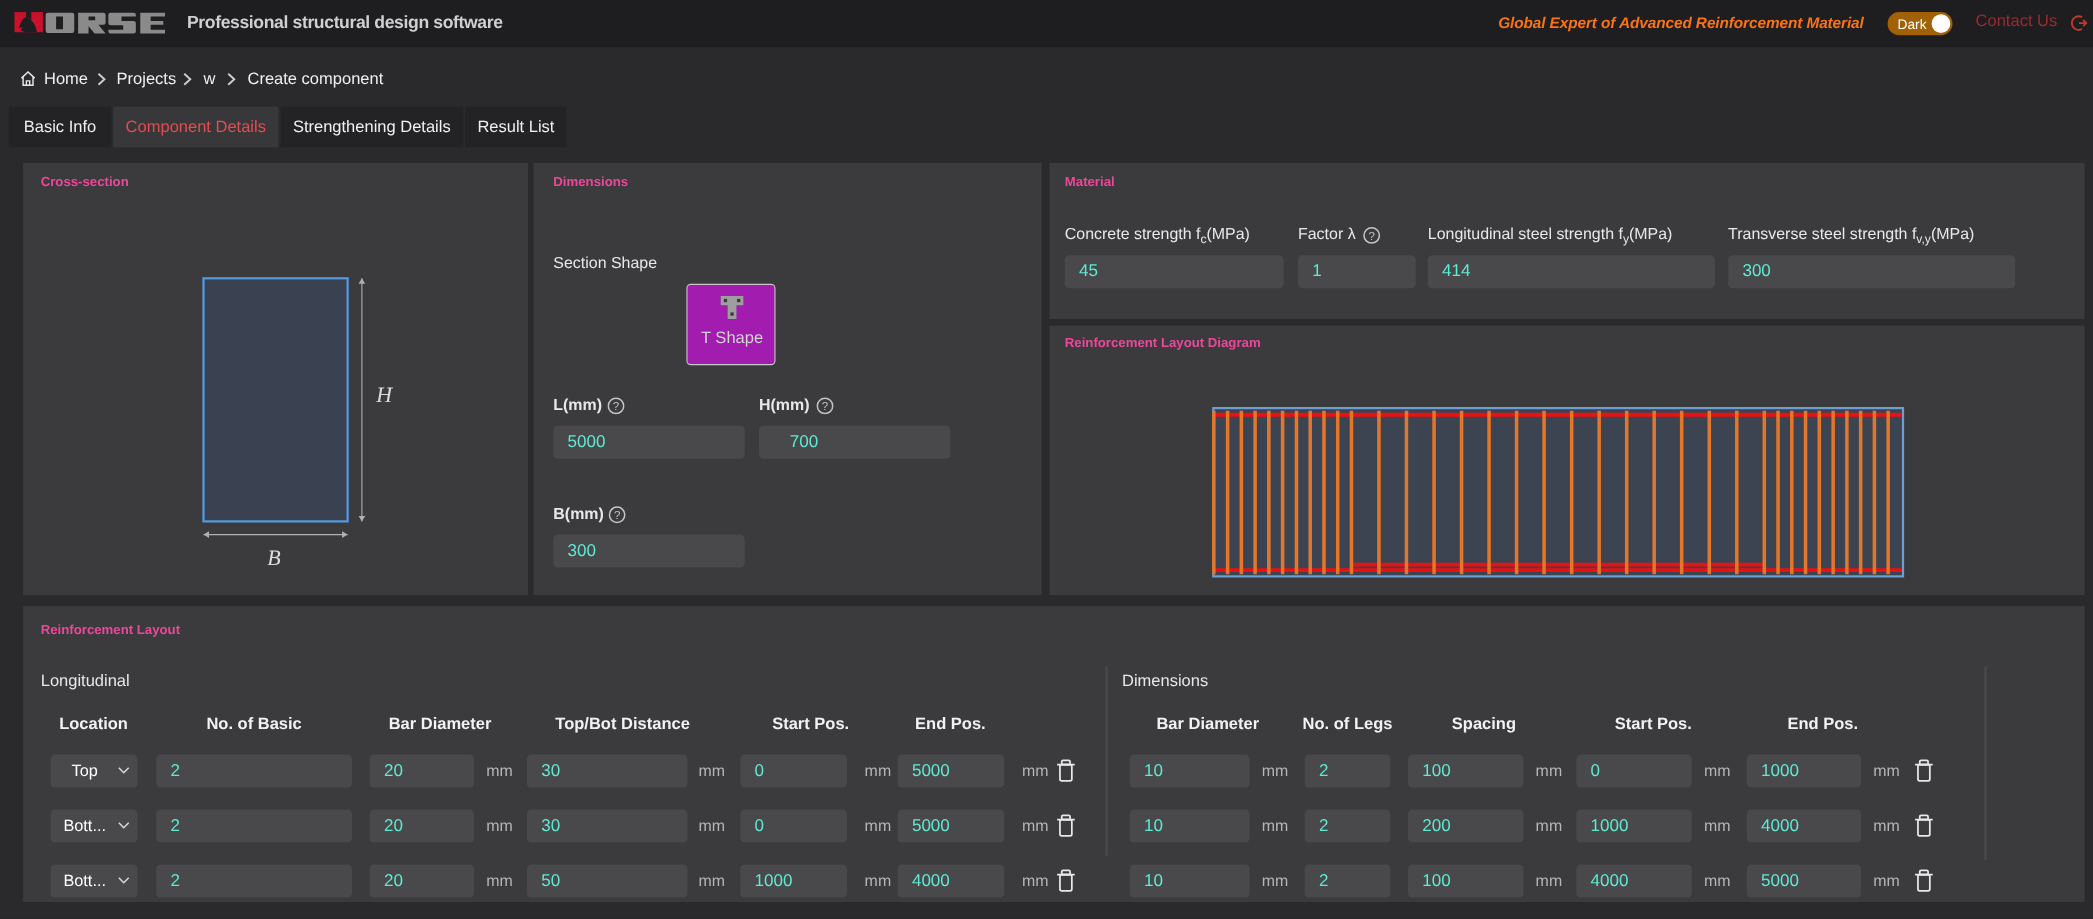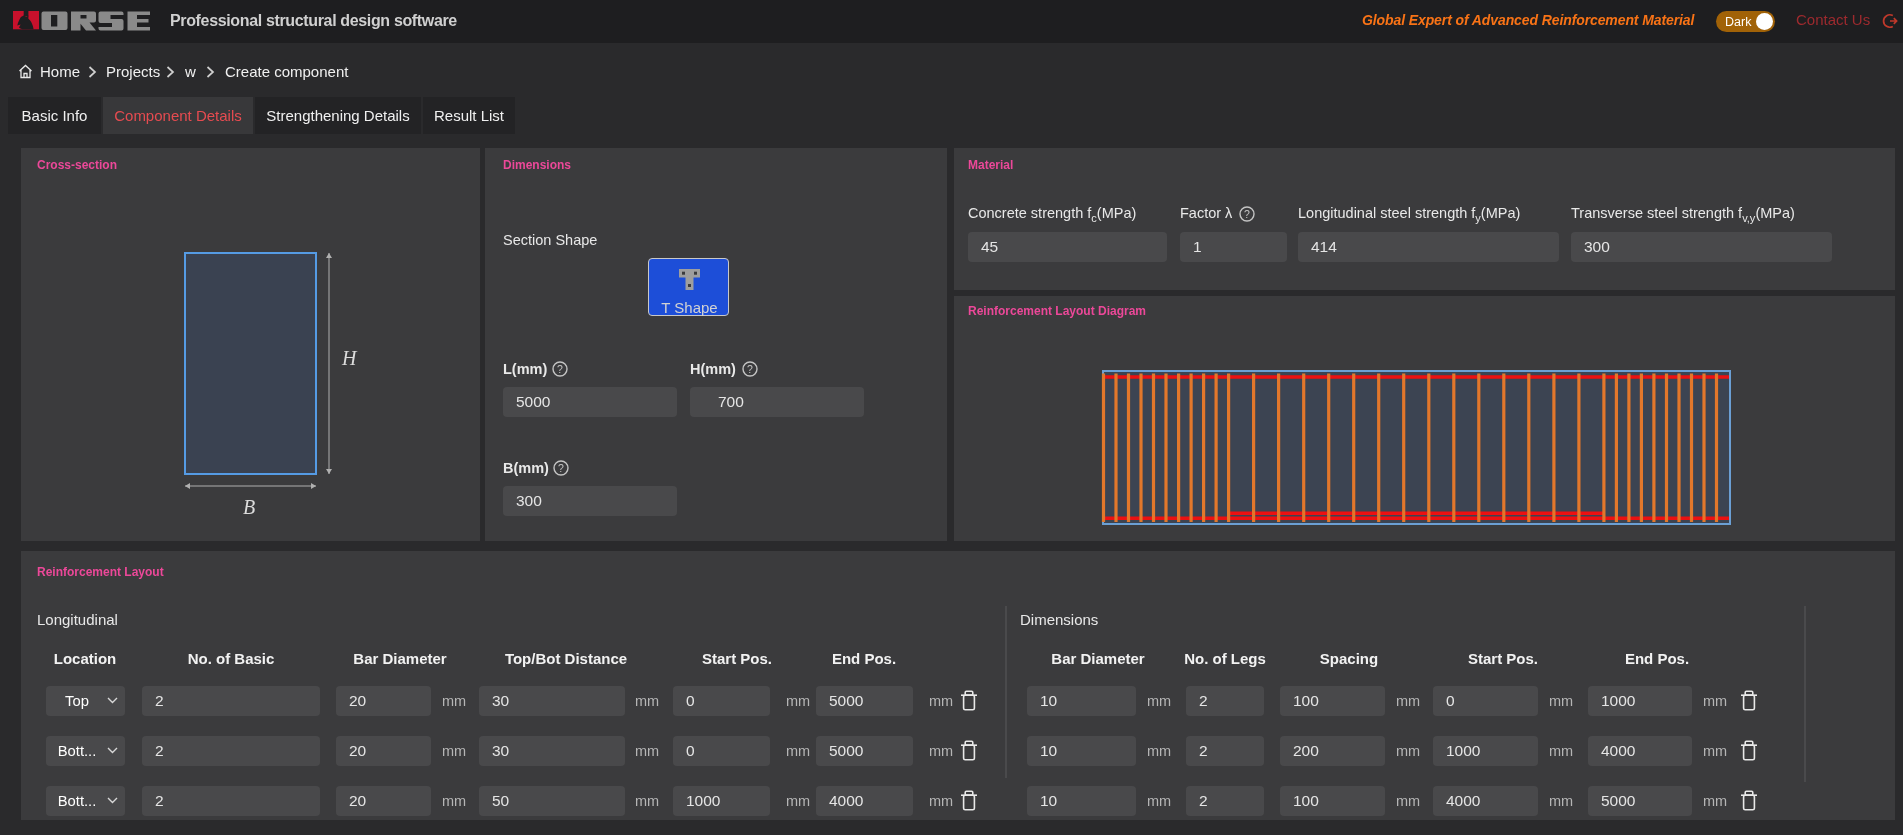--- a/index.html
+++ b/index.html
@@ -4,21 +4,21 @@
 <style>
   * { margin:0; padding:0; box-sizing:border-box; }
   html,body { width:1903px; height:835px; background:#2a2a2c; overflow:hidden;
     font-family:"Liberation Sans", sans-serif; }
   #page { position:relative; width:1903px; height:835px; background:#2a2a2c; }
   .abs { position:absolute; }
   .panel { position:absolute; background:#3b3b3d; }
   .ptitle { position:absolute; font-size:12px; font-weight:bold; color:#ec4899; }
   .lbl { position:absolute; font-size:14.5px; color:#e8e8e8; }
   .inp { position:absolute; height:30px; background:#49494b; border-radius:4px;
-    color:#e5e5e5; font-size:15.5px; line-height:30px; padding-left:13px; }
+    color:#5eead4; font-size:15.5px; line-height:30px; padding-left:13px; }
   .unit { position:absolute; font-size:14.5px; color:#b5b5b5; line-height:30px; }
   .th { position:absolute; font-size:15px; font-weight:bold; color:#f2f2f2; text-align:center; }
   .sel { position:absolute; height:30px; background:#49494b; border-radius:4px;
     color:#fff; font-size:14.8px; line-height:30px; }
 </style>
 </head>
 <body>
 <div id="page">
 
   <div class="abs" style="left:0;top:0;width:1903px;height:43px;background:#1e1e20;"></div>
@@ -77,21 +77,21 @@
     <path d="M15,241 l5,-3 l0,6 Z M146,241 l-5,-3 l0,6 Z" fill="#b0b0b0"></path>
     <text x="172" y="120" font-family="Liberation Serif, serif" font-style="italic" font-size="20" fill="#dcdcdc">H</text>
     <text x="73" y="269" font-family="Liberation Serif, serif" font-style="italic" font-size="20" fill="#dcdcdc">B</text>
   </svg>
 
   <div class="panel" style="left:485px;top:148px;width:462px;height:393px;"></div>
   <div class="ptitle" style="left:503px;top:158px;">Dimensions</div>
   <div class="lbl" style="left:503px;top:232px;">Section Shape</div>
 
 
-  <div class="abs" style="left:648px;top:258px;width:81px;height:58px;border:1px solid #c8c8c8;border-radius:4px;background:#1d4ed8;">
+  <div class="abs" style="left:624px;top:258px;width:81px;height:74px;border:1px solid #c8c8c8;border-radius:4px;background:#a21caf;">
     <svg style="position:absolute;left:30px;top:10px;" width="21" height="21" viewBox="0 0 21 21">
       <path d="M0,0 L21,0 L21,8.5 L14.5,8.5 L14.5,21 L6.5,21 L6.5,8.5 L0,8.5 Z" fill="#9e9e9e"></path>
       <g fill="#3b3b3d">
         <rect x="3" y="2.7" width="3" height="3"></rect>
           <rect x="15" y="2.7" width="3" height="3"></rect>
         <rect x="9" y="15" width="3" height="3"></rect>
       </g>
     </svg>
     <div style="position:absolute;left:0;width:81px;top:40px;text-align:center;font-size:15px;color:#d2d2d2;">T Shape</div>
   </div>

